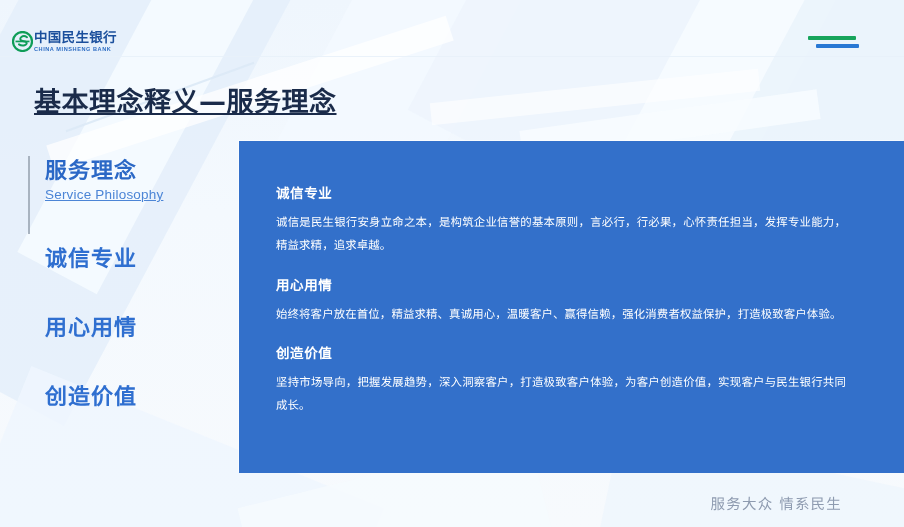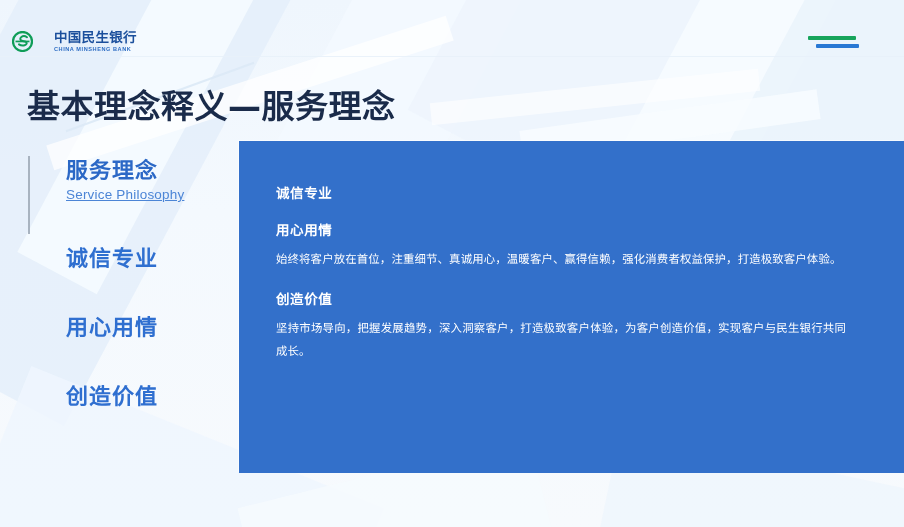--- a/index.html
+++ b/index.html
@@ -55,21 +55,21 @@
   .header {
     position: absolute;
     left: 0; top: 0;
     width: 904px; height: 62px;
   }
   .logo {
     position: absolute;
     left: 12px; top: 31px;
     display: flex;
     align-items: center;
-    gap: 21px;
+    gap: 1px;
   }
   .logo-mark {
     width: 21px; height: 21px;
     flex: 0 0 21px;
   }
   .logo-text {
     display: flex;
     flex-direction: column;
     justify-content: center;
     line-height: 1;
@@ -106,46 +106,46 @@
     position: absolute;
     left: 8px; top: 8px;
     width: 43px; height: 4px;
     background: #2878d4;
     border-radius: 1px;
   }
 
   
   .page-title {
     position: absolute;
-    left: 27px; top: 80px;
-    font-size: 33px;
+    left: 34px; top: 80px;
+    font-size: 27px;
     font-weight: bold;
     color: #1a2b4a;
     letter-spacing: .5px;
     font-family: "DejaVu Sans", "Liberation Sans", sans-serif;
     white-space: nowrap;
+    text-decoration: underline;
   }
 
   
   .sidebar {
     position: absolute;
     left: 28px; top: 150px;
     width: 195px;
   }
   .side-rule {
     position: absolute;
     left: 0; top: 6px;
     width: 2px; height: 78px;
     background: #a8b3c0;
   }
   .side-item {
     position: absolute;
     left: 17px;
     white-space: nowrap;
-    margin-left: 21px;
   }
   .side-item .cn {
     font-size: 22px;
     font-weight: bold;
     color: #2f6fd0;
     letter-spacing: 1px;
     font-family: "DejaVu Sans", "Liberation Sans", sans-serif;
     line-height: 1.15;
   }
   .side-item.active .cn { color: #2b68c6; }
@@ -270,29 +270,31 @@
     <div class="side-item si-4">
       <div class="cn">创造价值</div>
     </div>
   </div>
 
   <div class="panel">
     <div class="panel-inner">
 
       <div class="block">
         <div class="block-title">诚信专业</div>
+        <div class="block-body">诚信是民生银行安身立命之本，是构筑企业信誉的基本原则，言必行，行必果，心怀责任担当，发挥专业能力，精益求精，追求卓越。</div>
       </div>
 
       <div class="block">
         <div class="block-title">用心用情</div>
-        <div class="block-body">始终将客户放在首位，注重细节、真诚用心，温暖客户、赢得信赖，强化消费者权益保护，打造极致客户体验。</div>
+        <div class="block-body">始终将客户放在首位，精益求精、真诚用心，温暖客户、赢得信赖，强化消费者权益保护，打造极致客户体验。</div>
       </div>
 
       <div class="block">
         <div class="block-title">创造价值</div>
         <div class="block-body">坚持市场导向，把握发展趋势，深入洞察客户，打造极致客户体验，为客户创造价值，实现客户与民生银行共同成长。</div>
       </div>
 
     </div>
   </div>
 
+  <div class="footer-slogan">服务大众 情系民生</div>
 
 </div>
 
 </body></html>

